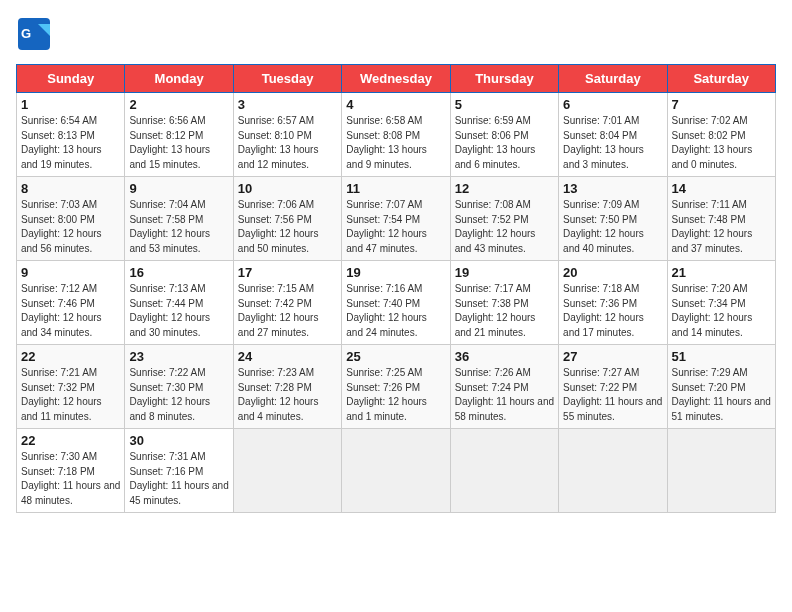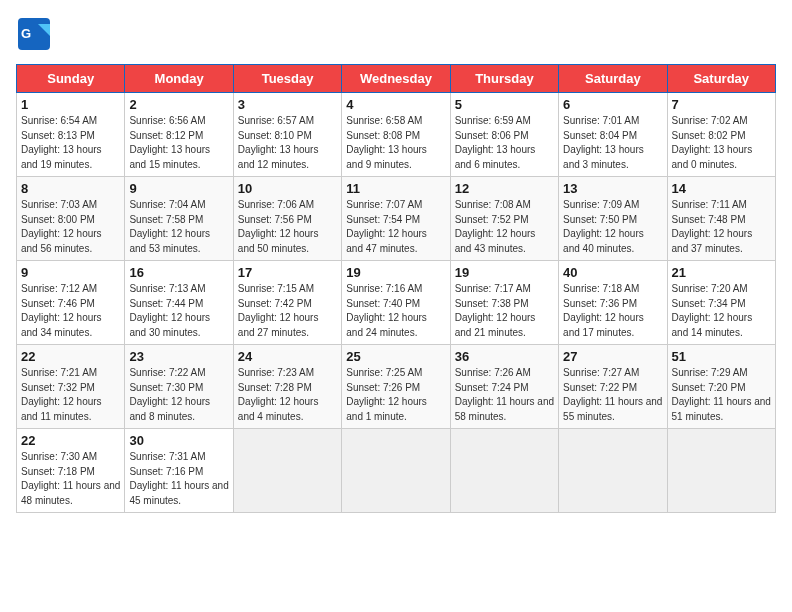--- a/index.html
+++ b/index.html
@@ -186,21 +186,21 @@
         </td>
         <td>
           <span class="day-num">19</span>
         <div class="day-info">Sunrise: 7:16 AM<br>Sunset: 7:40 PM<br>Daylight: 12 hours and 24 minutes.</div>
         </td>
         <td>
           <span class="day-num">19</span>
         <div class="day-info">Sunrise: 7:17 AM<br>Sunset: 7:38 PM<br>Daylight: 12 hours and 21 minutes.</div>
         </td>
         <td>
-          <span class="day-num">40</span>
+          <span class="day-num">20</span>
         <div class="day-info">Sunrise: 7:18 AM<br>Sunset: 7:36 PM<br>Daylight: 12 hours and 17 minutes.</div>
         </td>
         <td>
           <span class="day-num">21</span>
         <div class="day-info">Sunrise: 7:20 AM<br>Sunset: 7:34 PM<br>Daylight: 12 hours and 14 minutes.</div>
         </td>
       </tr>
       <tr>
         <td>
           <span class="day-num">22</span>

